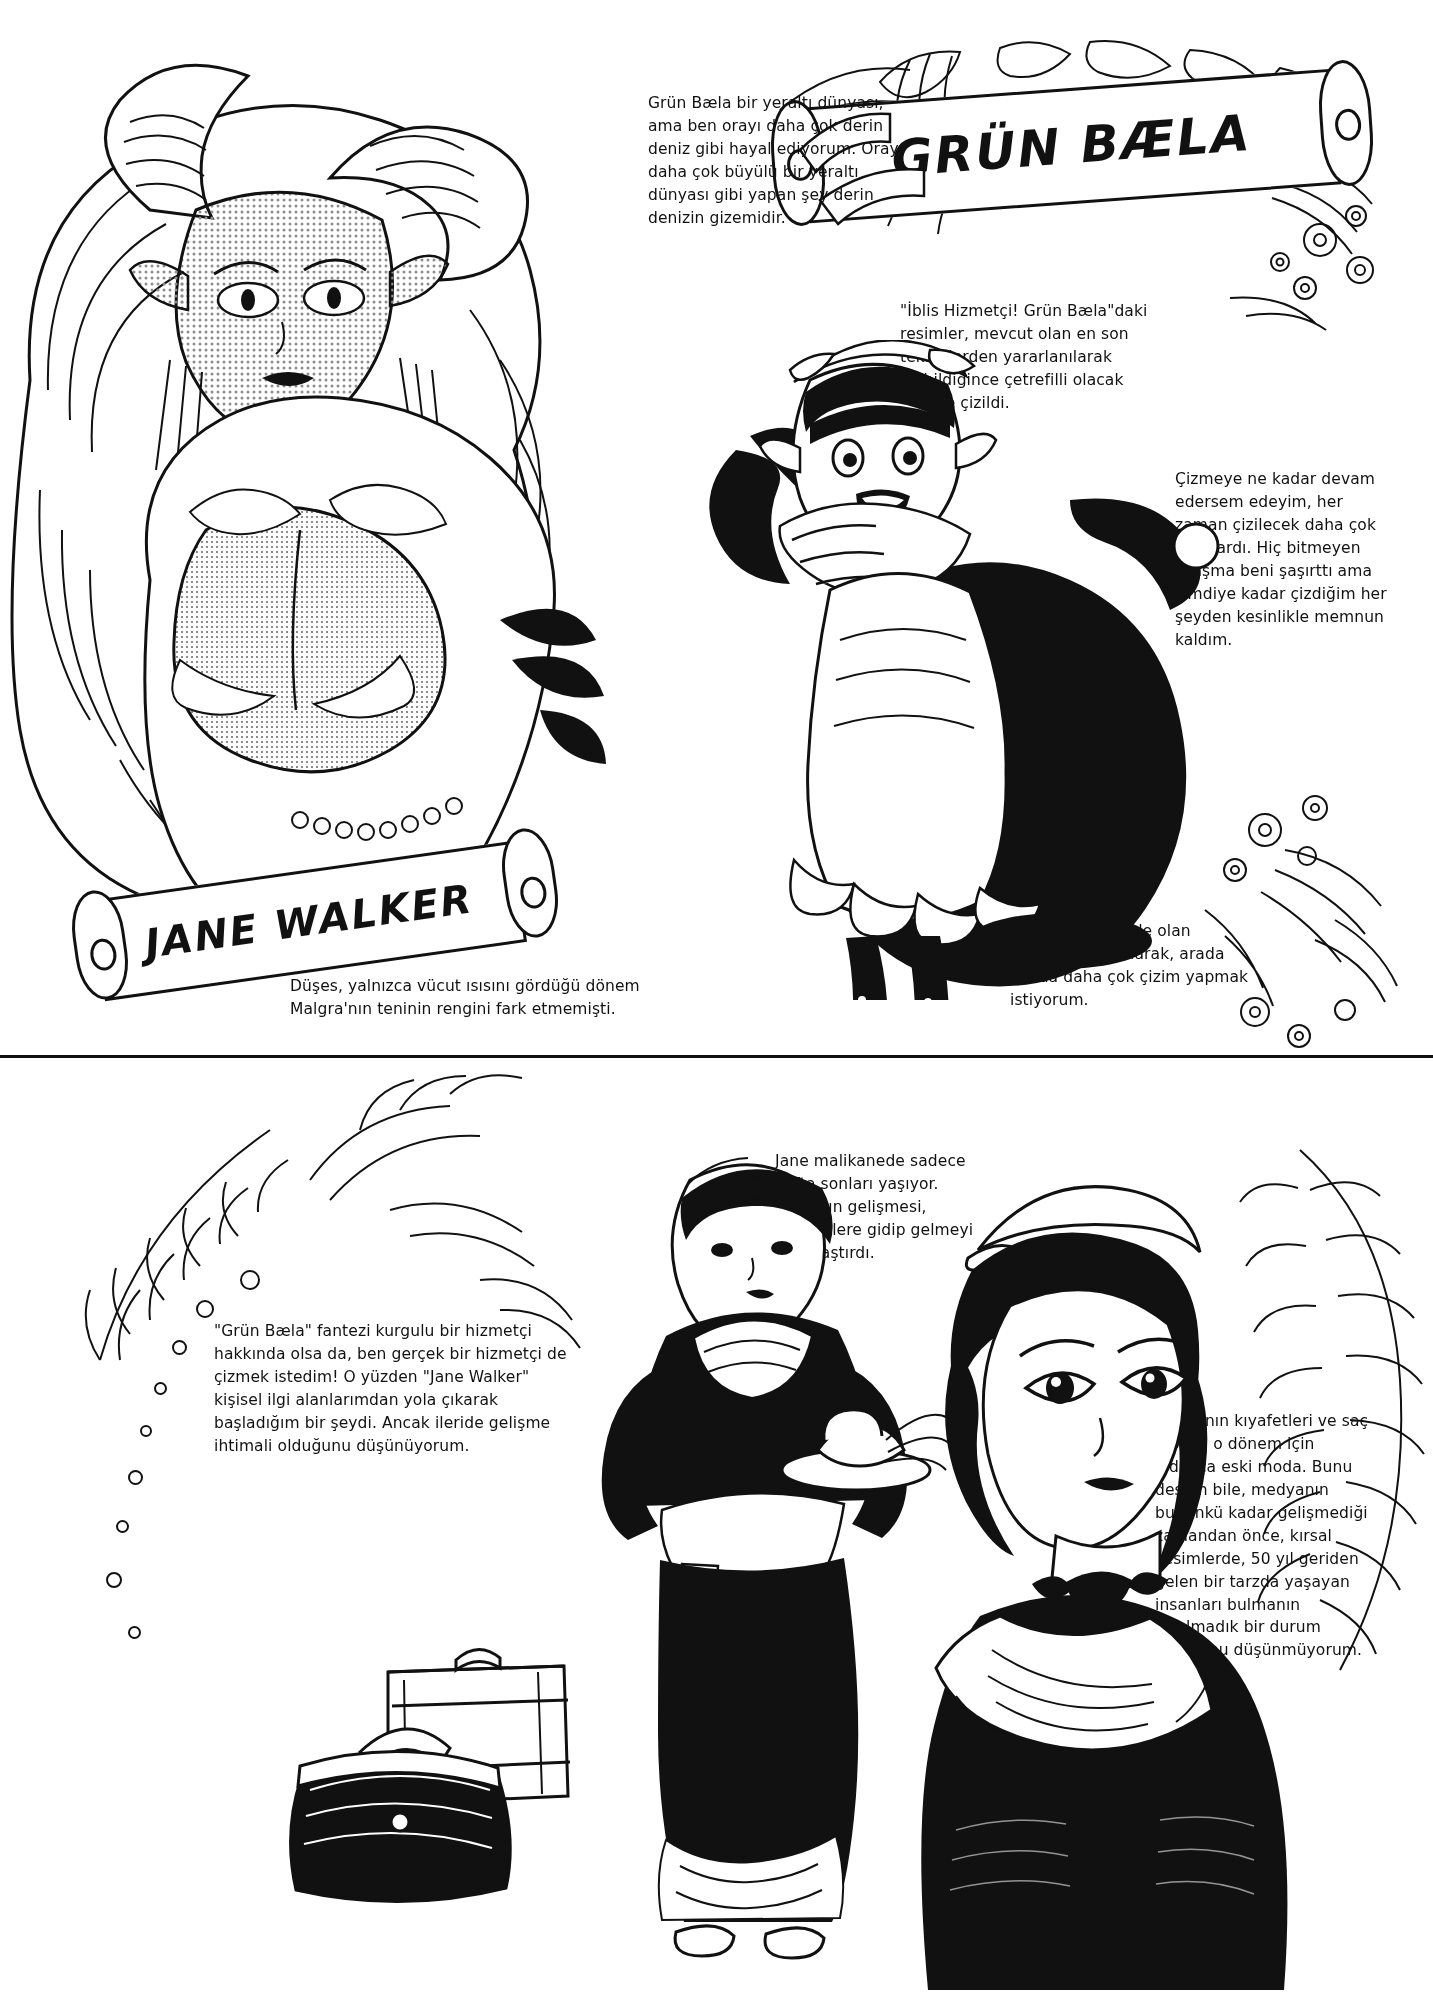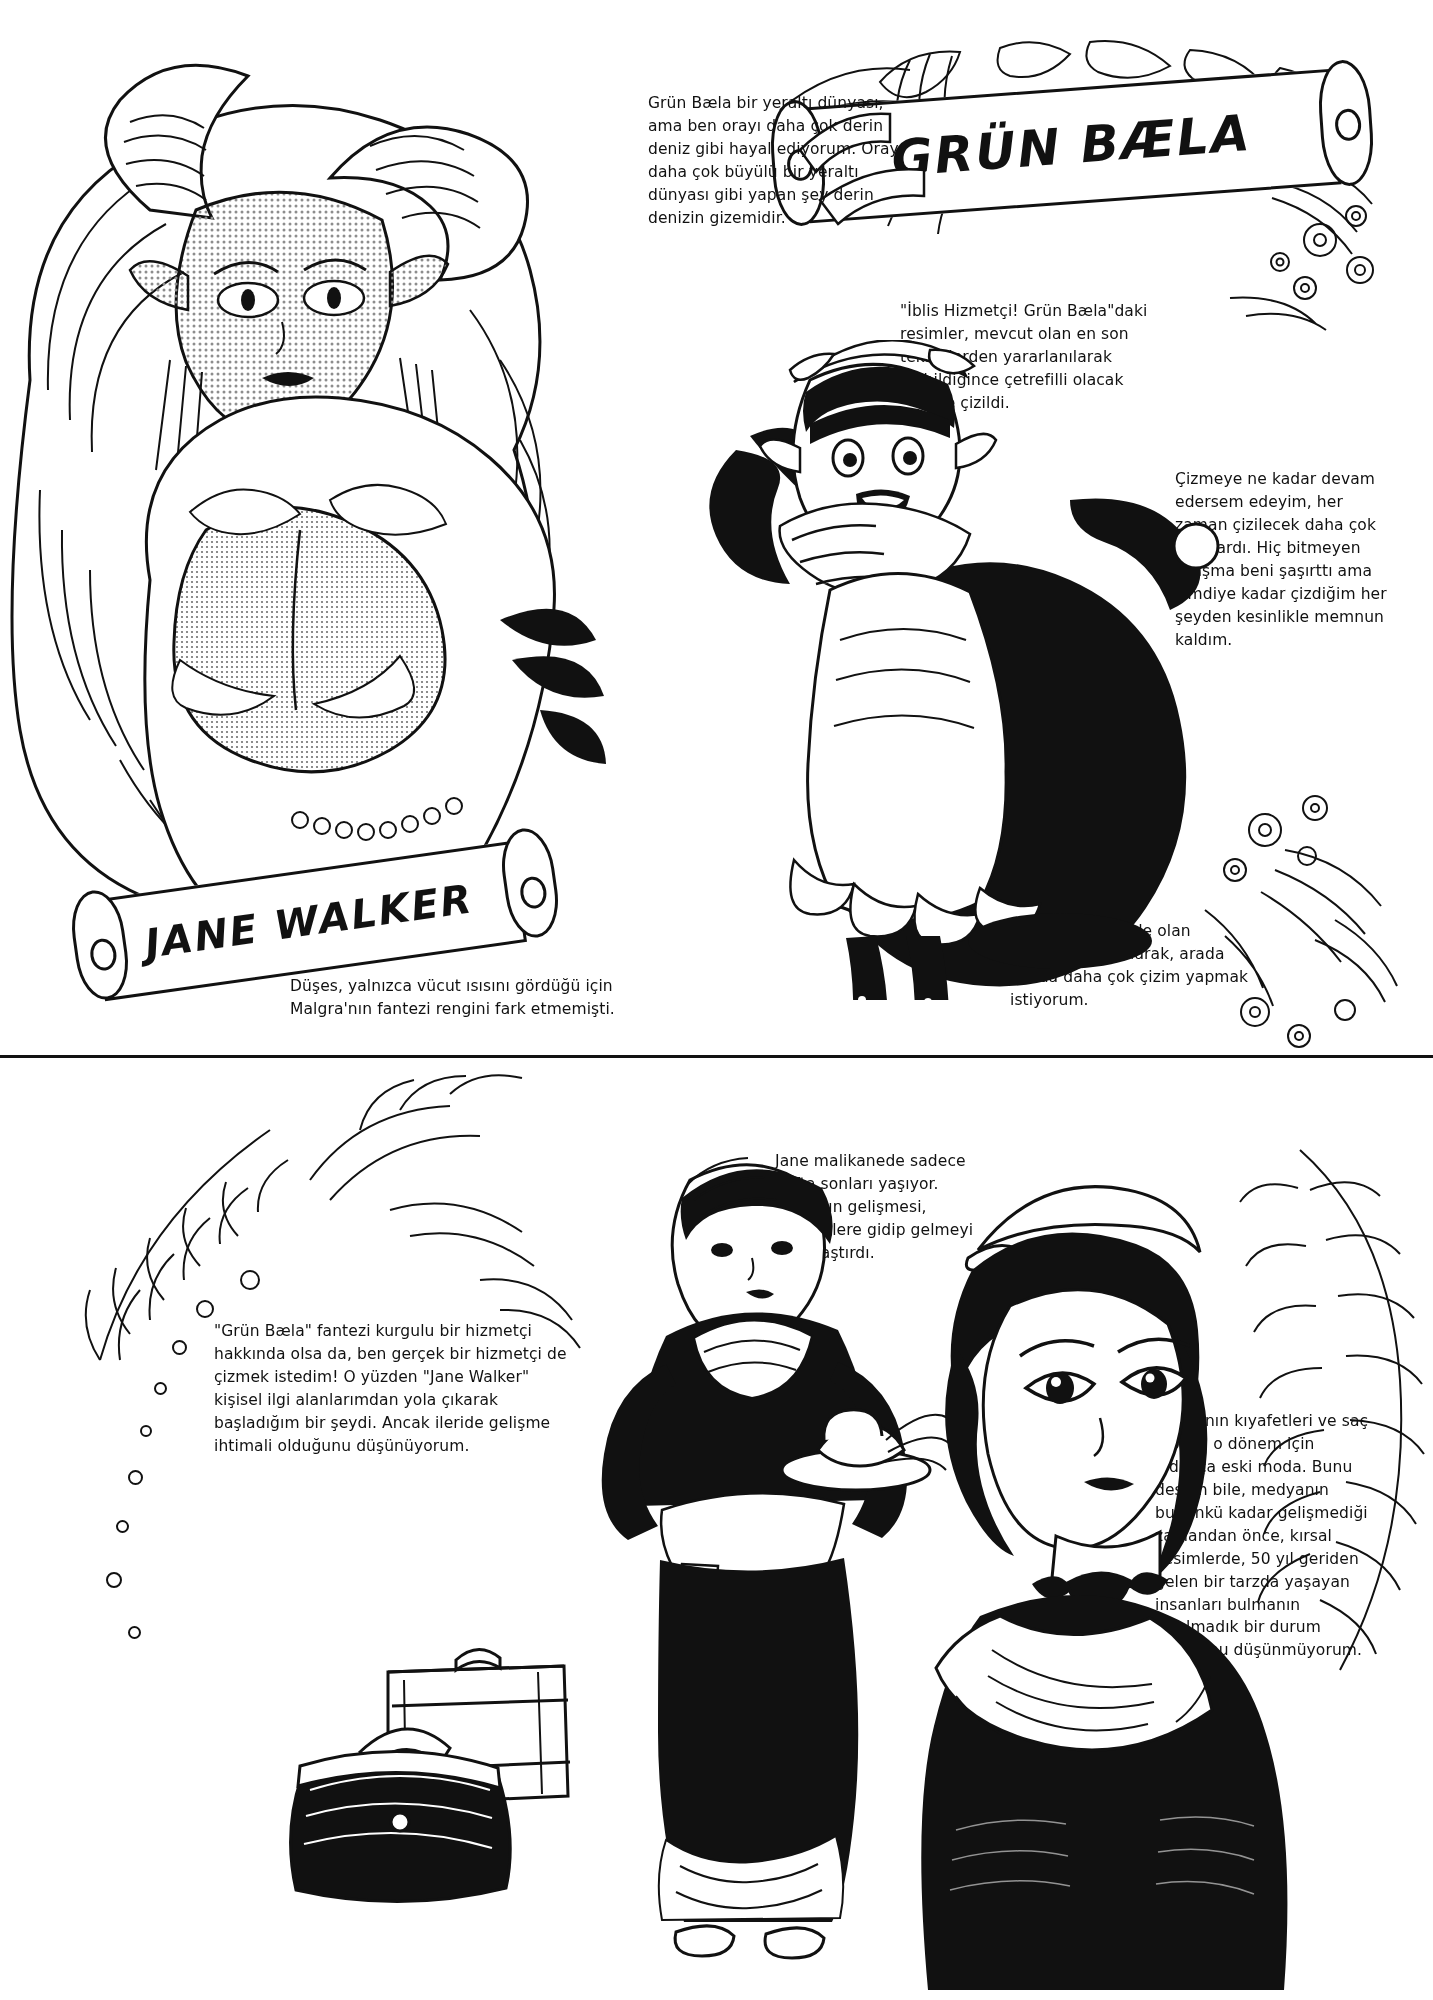--- a/index.html
+++ b/index.html
@@ -235,21 +235,21 @@
 
   <div class="note" style="left:1175px;top:468px;width:215px;">
     <p>Çizmeye ne kadar devam edersem edeyim, her zaman çizilecek daha çok şey vardı. Hiç bitmeyen çalışma beni şaşırttı ama şimdiye kadar çizdiğim her şeyden kesinlikle memnun kaldım.</p>
   </div>
 
   <div class="note" style="left:1010px;top:920px;width:240px;">
     <p>Gelecekte, elimde olan zamana bağlı olarak, arada sırada daha çok çizim yapmak istiyorum.</p>
   </div>
 
   <div class="note" style="left:290px;top:975px;width:360px;">
-    <p>Düşes, yalnızca vücut ısısını gördüğü için Malgra'nın fantezi rengini fark etmemişti.</p>
+    <p>Düşes, yalnızca vücut ısısını gördüğü dönem Malgra'nın teninin rengini fark etmemişti.</p>
   </div>
 
   <div class="art" style="left:640px;top:340px;width:620px;height:660px;">
     <svg width="620" height="660" viewBox="0 0 620 660">
 
       <path d="M250 250 q90 -50 180 -10 q90 40 110 140 q22 104 -34 188 q-56 84 -160 78
                q-104 -6 -150 -96 q-44 -88 -4 -186 q22 -56 58 -114z" fill="#111"></path>
 
       <path d="M96 110 q-40 40 -20 86 q20 46 74 48 q-30 -52 -12 -96 q12 -30 -42 -38z" fill="#111"></path>
       <path d="M110 96 q44 -20 64 8 q20 28 -8 52 q-36 -34 -56 -60z" fill="#111"></path>

